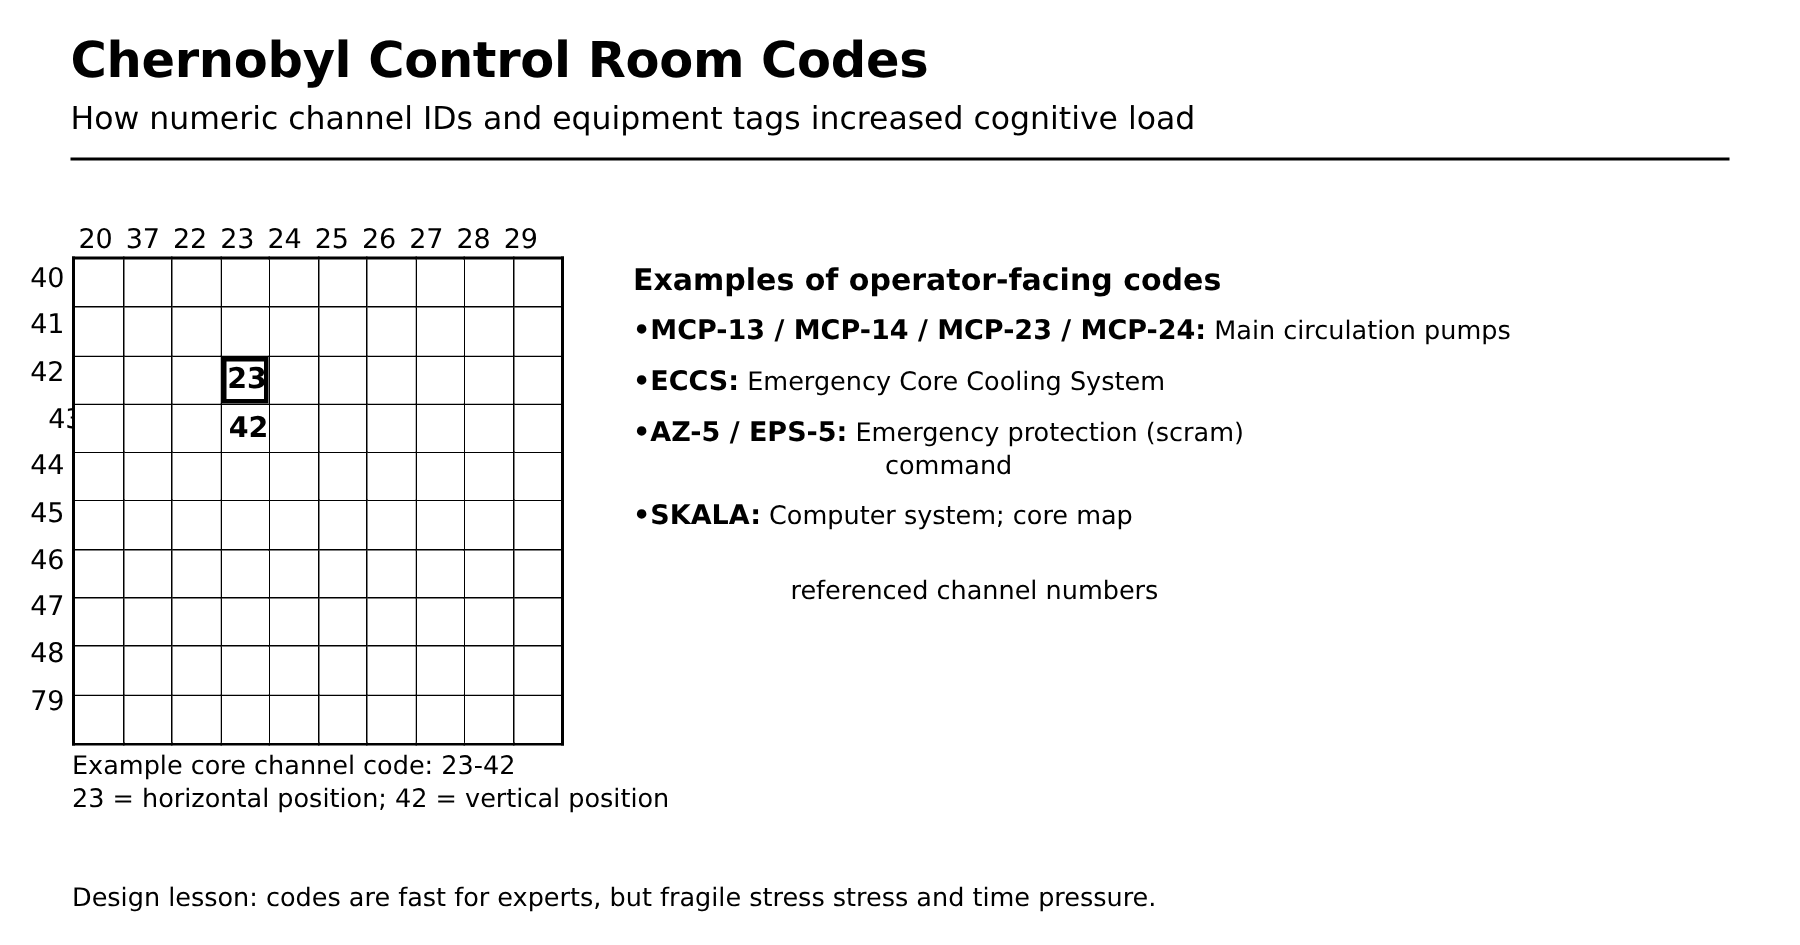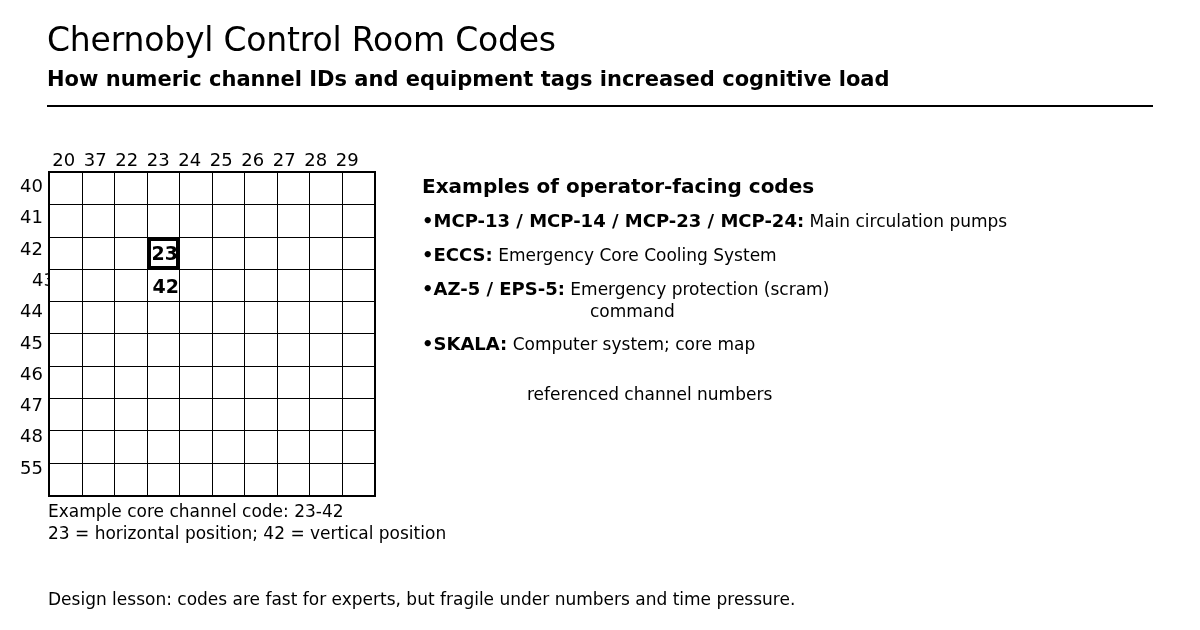--- a/index.html
+++ b/index.html
@@ -15,31 +15,31 @@
     font-family: "DejaVu Sans", sans-serif;
     color: #000000;
   }
 
   
   .page-title {
     position: absolute;
     left: 47px;
     top: 20px;
     font-size: 33px;
-    font-weight: normal;
+    font-weight: bold;
     letter-spacing: -0.2px;
     white-space: nowrap;
     line-height: 40px;
   }
   .page-subtitle {
     position: absolute;
     left: 47px;
     top: 65px;
     font-size: 21px;
-    font-weight: bold;
+    font-weight: normal;
     white-space: nowrap;
     line-height: 28px;
   }
   .header-rule {
     position: absolute;
     left: 47px;
     top: 105px;
     width: 1106px;
     height: 2px;
     background: #000000;
@@ -221,21 +221,21 @@
 <div class="row-headers" id="row-headers">
     <span style="top: 5px;">40</span>
     <span style="top: 36.3px;">41</span>
     <span style="top: 67.6px;">42</span>
     <span style="top: 98.9px; padding-left: 12px;">43</span>
     <span style="top: 130.2px;">44</span>
     <span style="top: 161.5px;">45</span>
     <span style="top: 192.8px;">46</span>
     <span style="top: 224.1px;">47</span>
     <span style="top: 255.4px;">48</span>
-    <span style="top: 286.7px;">55</span>
+    <span style="top: 286.7px;">79</span>
   </div>
 
 <div class="core-map">
   <table class="grid-table">
     <tbody id="grid-body">
         <tr>
           <td></td>
           <td></td>
           <td></td>
           <td></td>
@@ -371,13 +371,13 @@
 <div class="examples">
   <div class="examples-heading">Examples of operator-facing codes</div>
   <div id="examples-list">
       <div class="example-item"><span class="example-bullet">•</span><span class="example-code">MCP-13 / MCP-14 / MCP-23 / MCP-24:</span><span class="example-desc"> Main circulation pumps</span></div>
       <div class="example-item"><span class="example-bullet">•</span><span class="example-code">ECCS:</span><span class="example-desc"> Emergency Core Cooling System</span></div>
       <div class="example-item"><span class="example-bullet">•</span><span class="example-code">AZ-5 / EPS-5:</span><span class="example-desc"> Emergency protection (scram)</span><span class="example-desc-wrap">command</span></div>
       <div class="example-item"><span class="example-bullet">•</span><span class="example-code">SKALA:</span><span class="example-desc"> Computer system; core map</span><span class="example-desc-wrap indent-skala">referenced channel numbers</span></div>
     </div>
 </div>
 
-<div class="footer-note">Design lesson: codes are fast for experts, but fragile under numbers and time pressure.</div>
+<div class="footer-note">Design lesson: codes are fast for experts, but fragile stress stress and time pressure.</div>
 
 </body></html>

